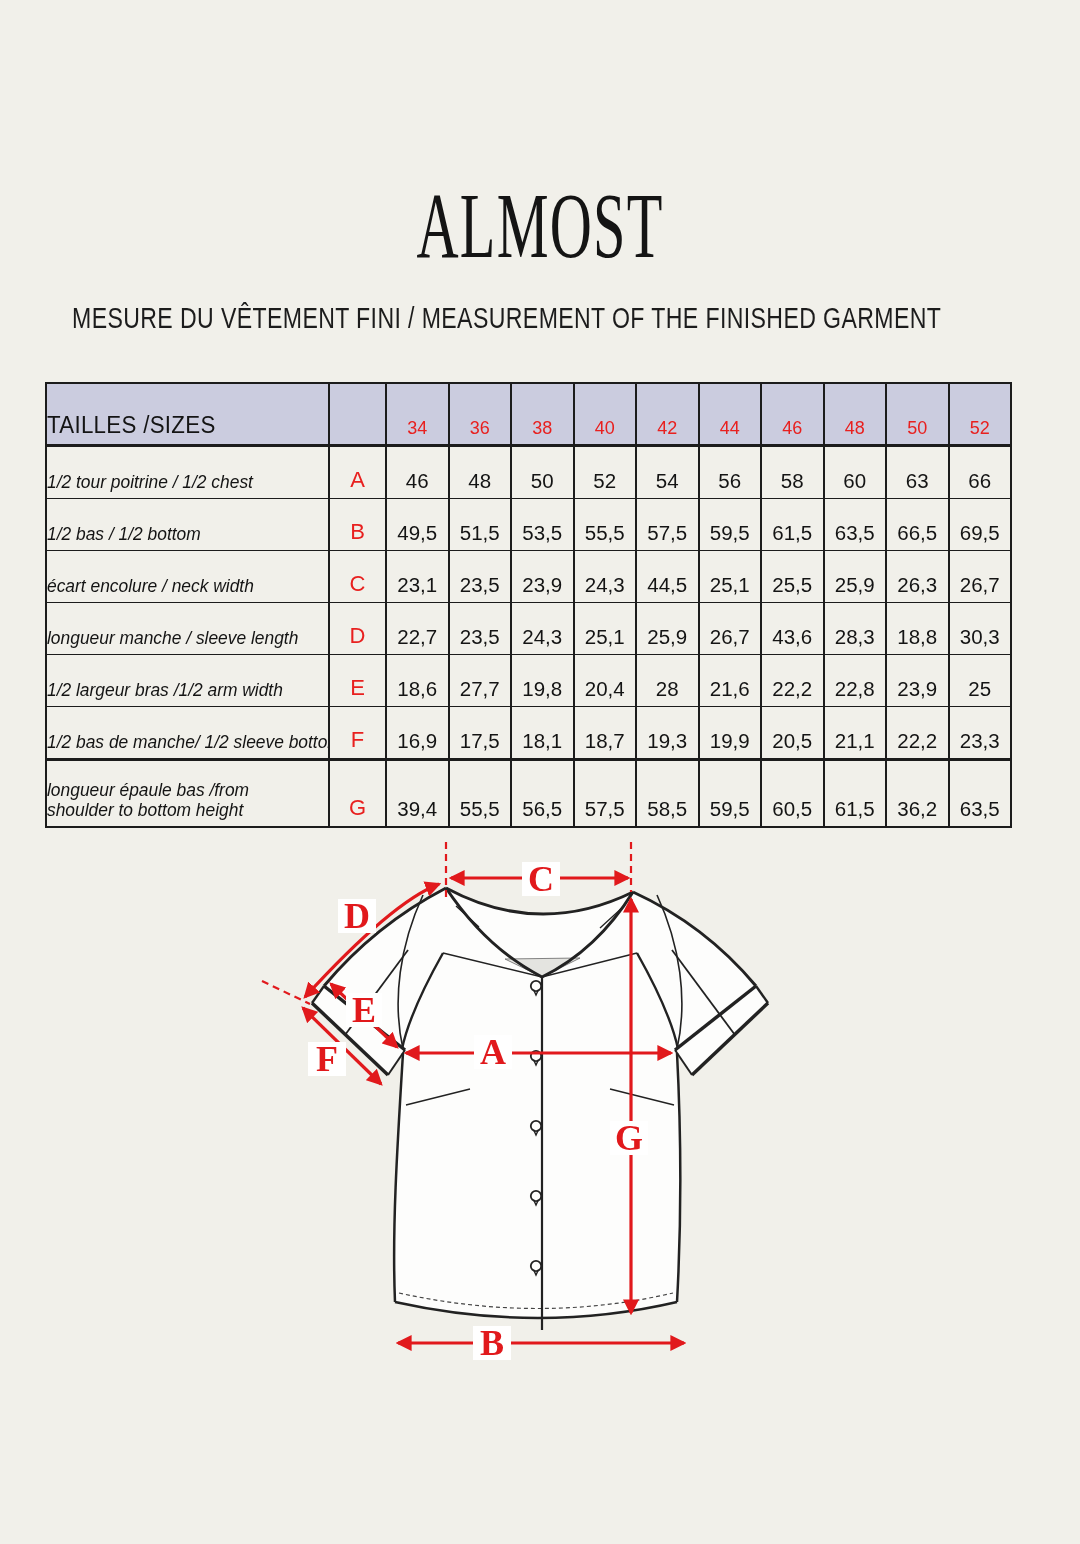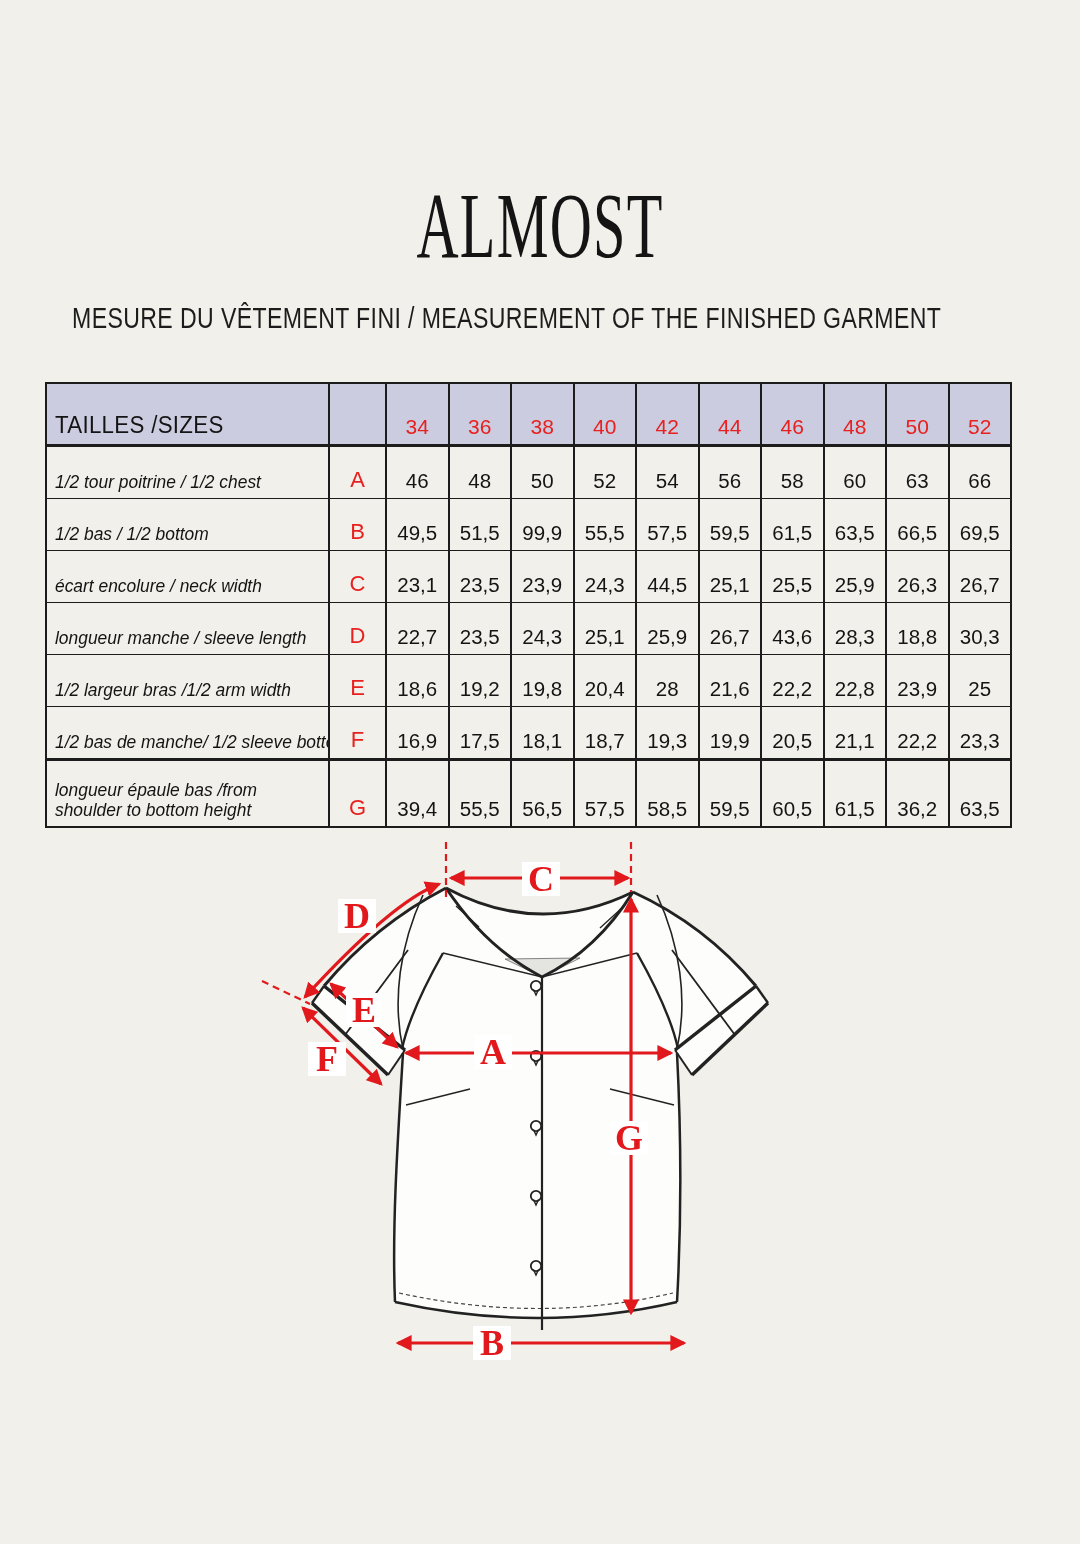--- a/index.html
+++ b/index.html
@@ -22,33 +22,33 @@
     position:absolute;left:45px;top:382px;width:965px;
     border-collapse:collapse;table-layout:fixed;border:2.5px solid #1c1c1c;
   }
   .size-table td{
     border:2px solid #1c1c1c;border-top-width:1.5px;border-bottom-width:1.5px;
     vertical-align:bottom;padding:0 2px 5px 2px;color:#141414;overflow:hidden;
   }
   tr.hdr td{background:#cbccdf;height:55px;border-bottom-width:3px;}
   tr.r td{height:46px;}
   tr.g td{border-top-width:3px;height:60px;}
-  td.lab{text-align:left;padding-left:8px;}
+  td.lab{text-align:left;padding-left:0;}
   .lt{
     display:inline-block;transform:scaleX(0.94);transform-origin:left bottom;
     white-space:nowrap;font-style:italic;font-size:18.5px;line-height:1.12;
   }
   tr.g .lt{white-space:normal;}
   .ht{
     display:inline-block;transform:scaleX(0.97);transform-origin:left bottom;
     font-size:23px;white-space:nowrap;letter-spacing:0.3px;
   }
   td.let{text-align:center;color:#e8201f;font-size:22px;}
   td.val{text-align:center;font-size:20.5px;}
-  td.sz{color:#e8201f;font-size:21px;}
+  td.sz{color:#e8201f;font-size:18px;}
   svg.drawing{position:absolute;left:0;top:0;width:1080px;height:1544px;}
   .mlabel{
     font-family:"Liberation Serif",serif;font-weight:bold;font-size:36px;
     fill:#e1191c;text-anchor:middle;
   }
 </style>
 </head>
 <body>
 
 <div class="page">
@@ -98,21 +98,21 @@
       <td class="val">58</td>
       <td class="val">60</td>
       <td class="val">63</td>
       <td class="val">66</td>
     </tr>
     <tr class="r">
       <td class="lab"><span class="lt">1/2 bas / 1/2 bottom</span></td>
       <td class="let">B</td>
       <td class="val">49,5</td>
       <td class="val">51,5</td>
-      <td class="val">99,9</td>
+      <td class="val">53,5</td>
       <td class="val">55,5</td>
       <td class="val">57,5</td>
       <td class="val">59,5</td>
       <td class="val">61,5</td>
       <td class="val">63,5</td>
       <td class="val">66,5</td>
       <td class="val">69,5</td>
     </tr>
     <tr class="r">
       <td class="lab"><span class="lt">écart encolure  / neck width</span></td>
@@ -139,21 +139,21 @@
       <td class="val">26,7</td>
       <td class="val">43,6</td>
       <td class="val">28,3</td>
       <td class="val">18,8</td>
       <td class="val">30,3</td>
     </tr>
     <tr class="r">
       <td class="lab"><span class="lt">1/2 largeur bras /1/2  arm width</span></td>
       <td class="let">E</td>
       <td class="val">18,6</td>
-      <td class="val">19,2</td>
+      <td class="val">27,7</td>
       <td class="val">19,8</td>
       <td class="val">20,4</td>
       <td class="val">28</td>
       <td class="val">21,6</td>
       <td class="val">22,2</td>
       <td class="val">22,8</td>
       <td class="val">23,9</td>
       <td class="val">25</td>
     </tr>
     <tr class="r">

